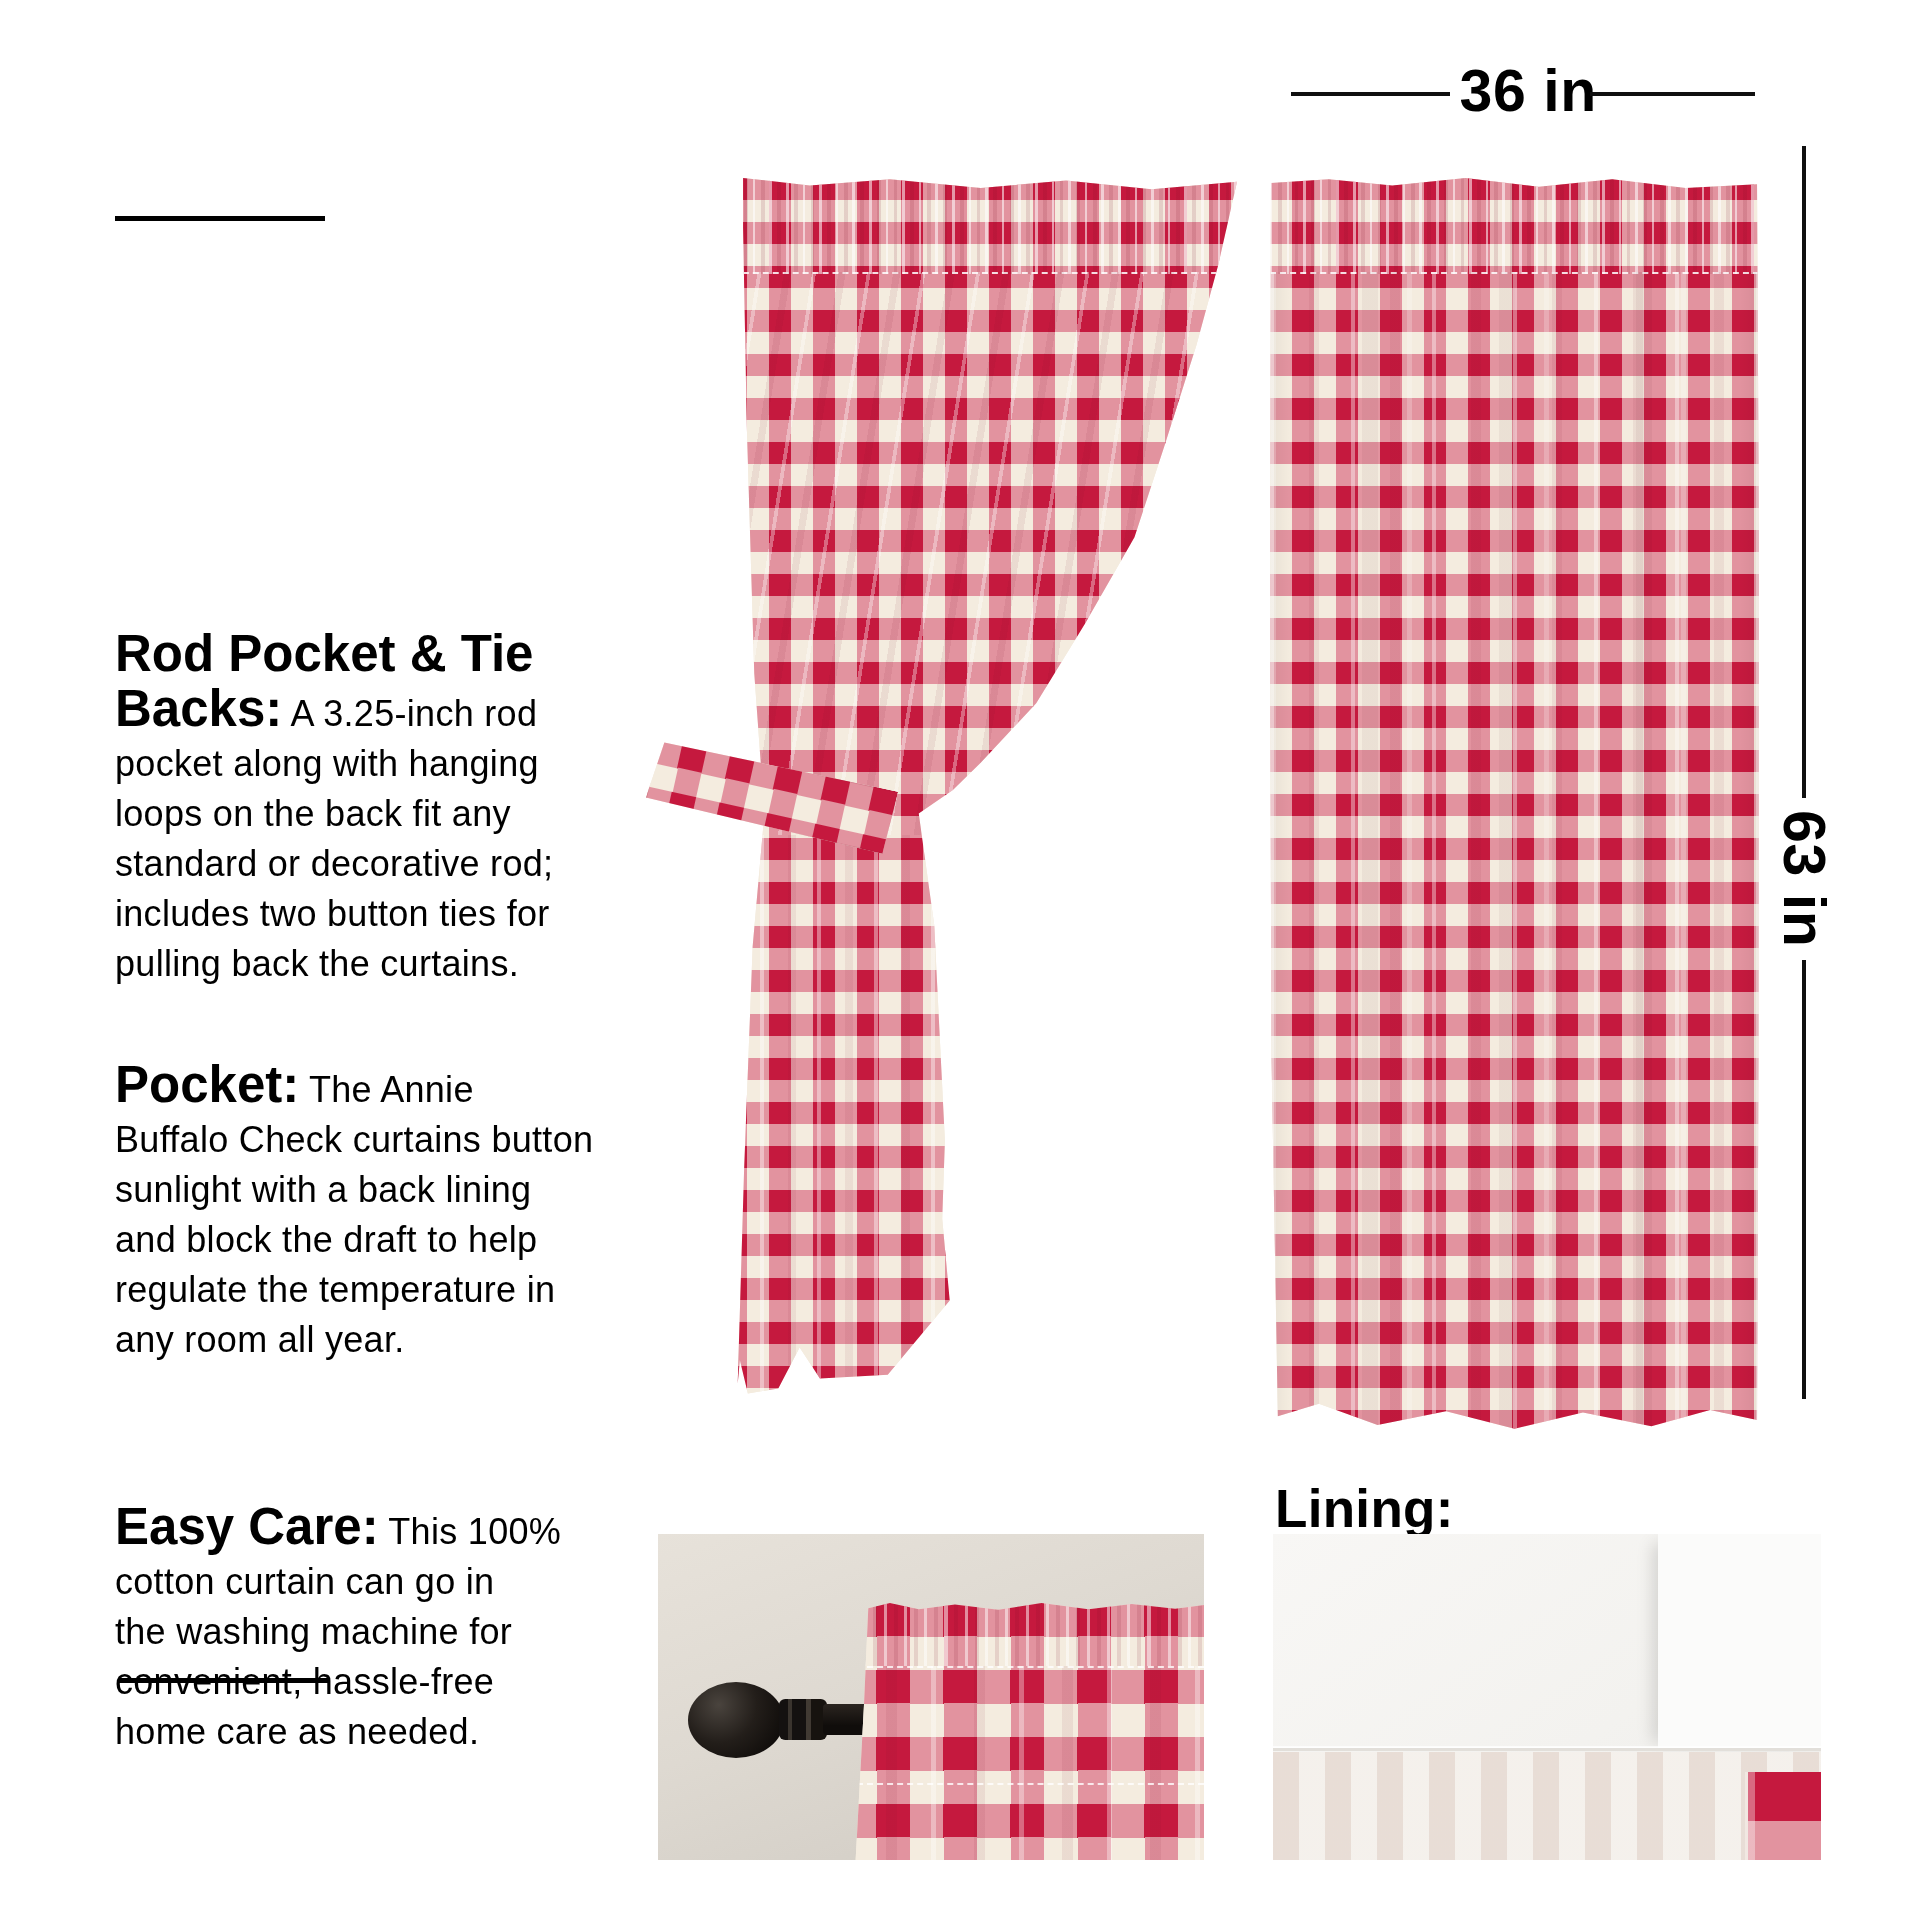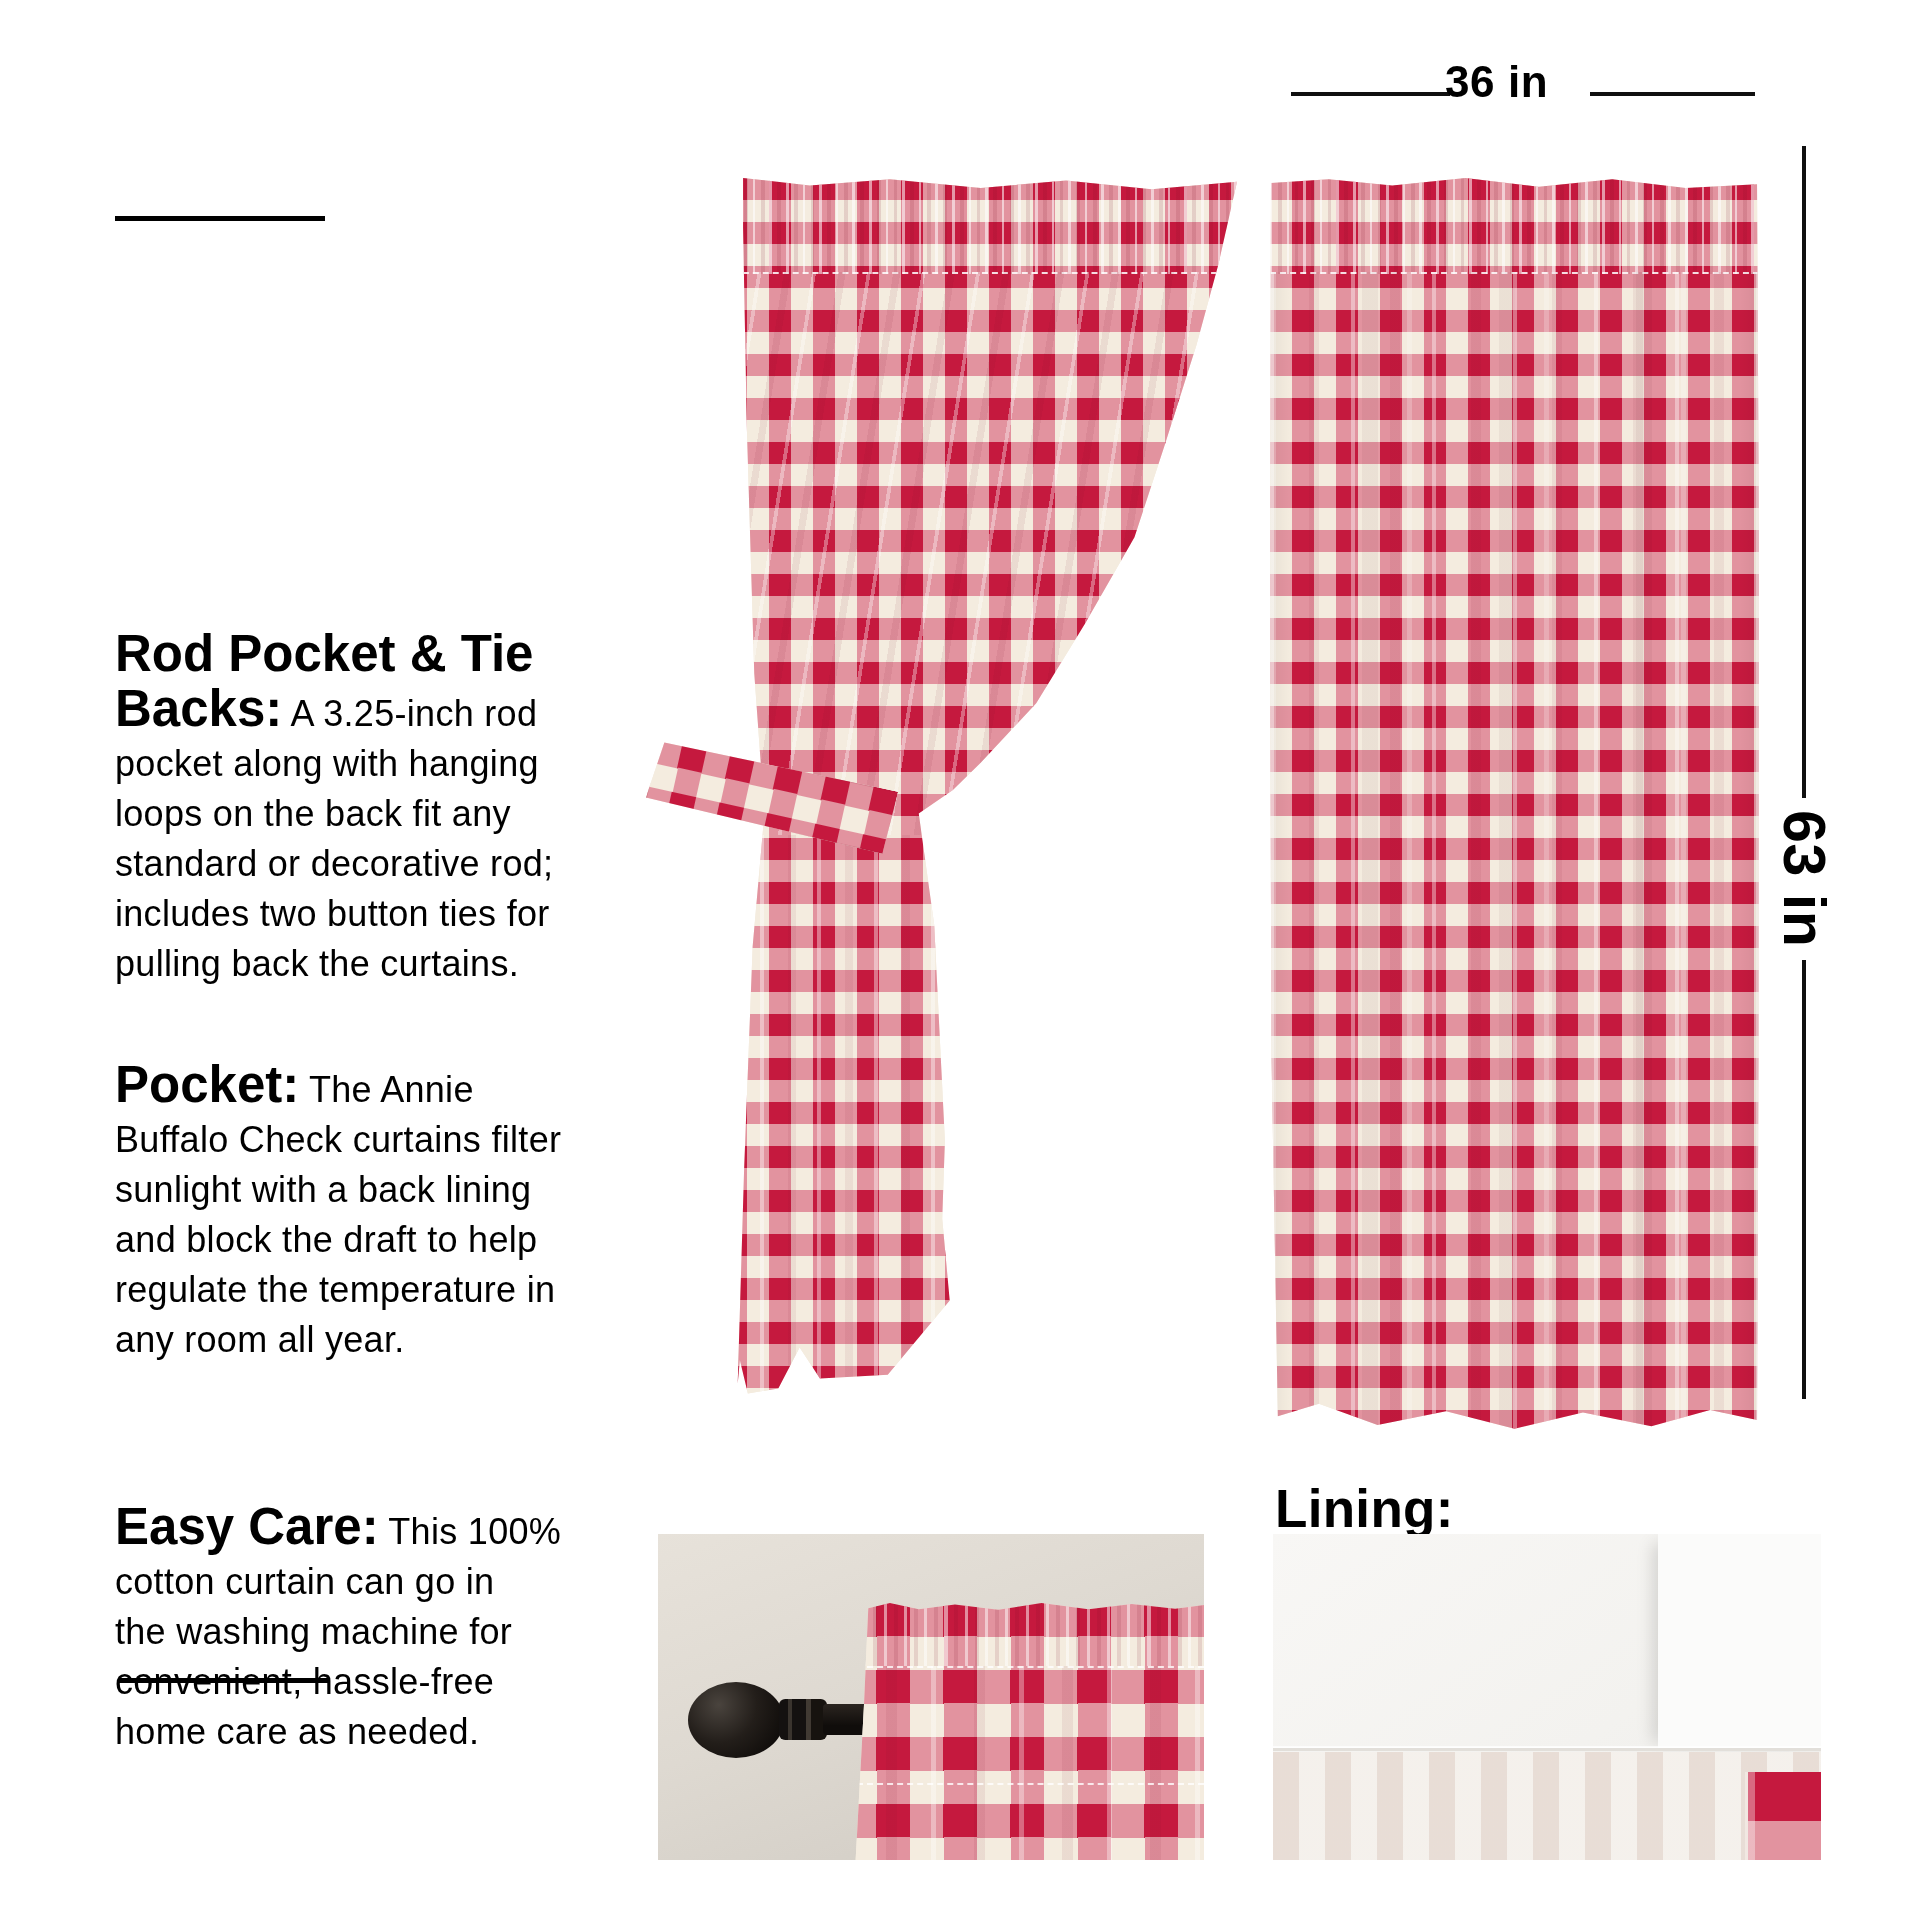--- a/index.html
+++ b/index.html
@@ -25,22 +25,22 @@
       var(--check-red,#c5193e) 0 25%,
       var(--check-pink,#e2939f) 0 50%,
       var(--check-cream,#f4ecdf) 0 75%,
       var(--check-pink,#e2939f) 0 100%);
     background-size:44px 44px;
   }
   
   .dim-line{position:absolute;background:#101010;}
   .dim36-left{left:1291px;top:92px;width:159px;height:4.3px;}
   .dim36-right{left:1590px;top:92px;width:165px;height:4.3px;}
-  .dim36-text{position:absolute;left:1445px;top:57px;width:152px;text-align:left;
-    font-size:44px;font-weight:bold;letter-spacing:0.6px;}
+  .dim36-text{position:absolute;left:1445px;top:57px;width:152px;text-align:right;
+    font-size:59px;font-weight:bold;letter-spacing:0.6px;}
   .dim63-seg-top{left:1802px;top:146px;width:4.3px;height:652px;}
   .dim63-seg-bottom{left:1802px;top:960px;width:4.3px;height:439px;}
   .dim63-text{position:absolute;left:1764px;top:796px;width:80px;height:166px;
     writing-mode:vertical-rl;text-orientation:mixed;display:flex;align-items:center;justify-content:center;
     font-size:59px;font-weight:bold;letter-spacing:0.6px;}
   
   .panel{position:absolute;}
   .panel-right{
     left:1270px;top:178px;width:489px;height:1252px;
     clip-path:polygon(.2% .4%,12% .1%,25% .6%,40% 0%,55% .7%,70% .1%,85% .8%,99.6% .5%,
@@ -133,21 +133,21 @@
 
   <p class="copy-block block-2"><strong>Rod Pocket &amp; Tie
 Backs:</strong> <span>A 3.25-inch rod
 pocket along with hanging
 loops on the back fit any
 standard or decorative rod;
 includes two button ties for
 pulling back the curtains.</span></p>
 
   <p class="copy-block block-3"><strong>Pocket:</strong> <span>The Annie
-Buffalo Check curtains filter
+Buffalo Check curtains button
 sunlight with a back lining
 and block the draft to help
 regulate the temperature in
 any room all year.</span></p>
 
   <p class="copy-block block-4"><strong>Easy Care:</strong> <span>This 100%
 cotton curtain can go in
 the washing machine for
 convenient, hassle-free
 home care as needed.</span></p>

